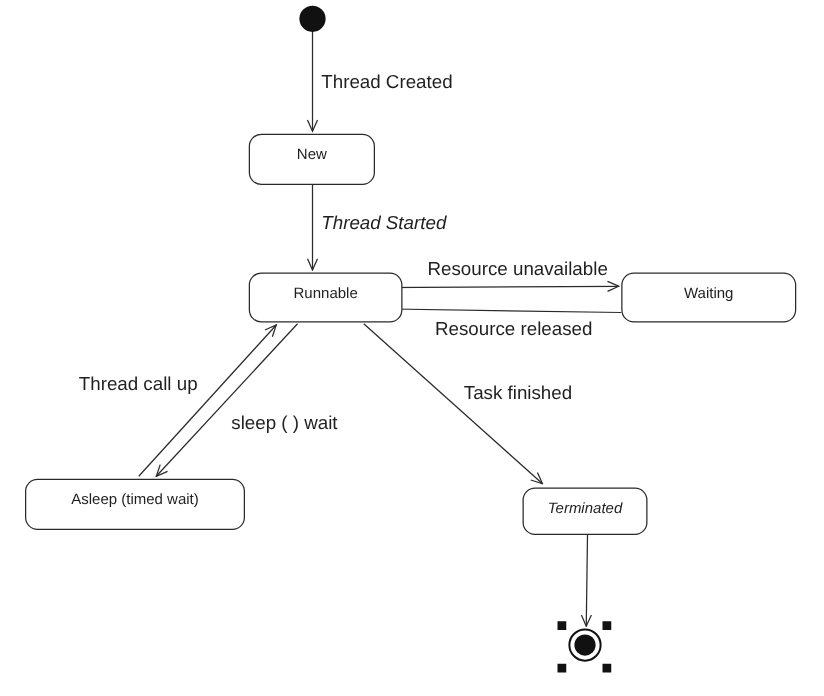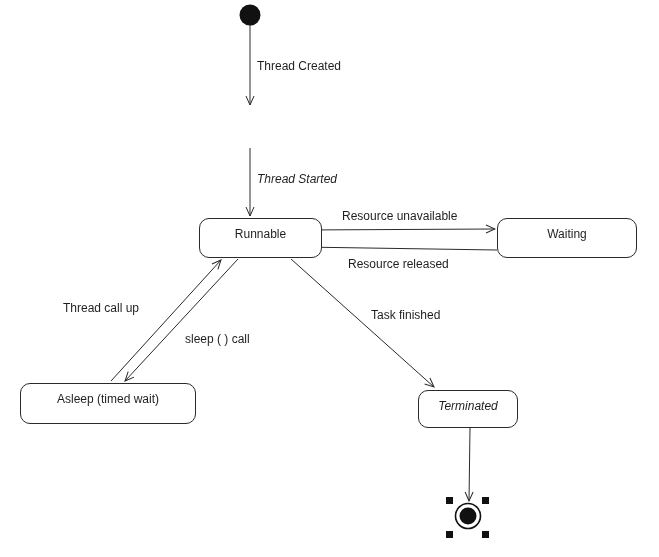--- a/index.html
+++ b/index.html
@@ -26,21 +26,21 @@
     justify-content: center;
     align-items: flex-start;
     padding-top: 8px;
     font-size: 12px;
     color: #1f1f1f;
     cursor: default;
     white-space: nowrap;
   }
   .edge-label {
     position: absolute;
-    font-size: 12px;
+    font-size: 15px;
     line-height: 14px;
     color: #1f1f1f;
     white-space: nowrap;
   }
   .edge-line { stroke: #2a2a2a; stroke-width: 1; fill: none; }
   .marker-head { stroke: #2a2a2a; stroke-width: 1; fill: none; }
   .pseudo-fill { fill: #111111; }
   .final-outer { fill: #ffffff; stroke: #111111; stroke-width: 1.6; }
   .handle { fill: #111111; }
 </style>
@@ -66,26 +66,27 @@
       <line x1="470" y1="428" x2="469" y2="501" class="edge-line" marker-end="url(#arrow-open)"></line>
       <circle cx="250" cy="15" r="10.5" class="pseudo-fill"></circle>
       <circle cx="468" cy="516" r="12.5" class="final-outer"></circle>
       <circle cx="468" cy="516" r="8.5" class="pseudo-fill"></circle>
       <rect x="446" y="497" width="7" height="7" class="handle"></rect>
       <rect x="482" y="497" width="7" height="7" class="handle"></rect>
       <rect x="446" y="531" width="7" height="7" class="handle"></rect>
       <rect x="482" y="531" width="7" height="7" class="handle"></rect>
     </svg>
 
+  <div class="state" style="left: 199px; top: 107px; width: 101px; height: 41px;">New</div>
   <div class="state" style="left: 199px; top: 218px; width: 123px; height: 40px;">Runnable</div>
   <div class="state" style="left: 497px; top: 218px; width: 140px; height: 40px;">Waiting</div>
   <div class="state" style="left: 20px; top: 383px; width: 176px; height: 41px;">Asleep (timed wait)</div>
   <div class="state" style="left: 418px; top: 390px; width: 100px; height: 38px; font-style: italic;">Terminated</div>
 
   <span class="edge-label" style="left: 257px; top: 59px;">Thread Created</span>
   <span class="edge-label" style="left: 257px; top: 172px; font-style: italic;">Thread Started</span>
   <span class="edge-label" style="left: 342px; top: 209px;">Resource unavailable</span>
   <span class="edge-label" style="left: 348px; top: 257px;">Resource released</span>
   <span class="edge-label" style="left: 63px; top: 301px;">Thread call up</span>
-  <span class="edge-label" style="left: 185px; top: 332px;">sleep ( ) call</span>
+  <span class="edge-label" style="left: 185px; top: 332px;">sleep ( ) wait</span>
   <span class="edge-label" style="left: 371px; top: 308px;">Task finished</span>
 
 </div>
 
 </body></html>

